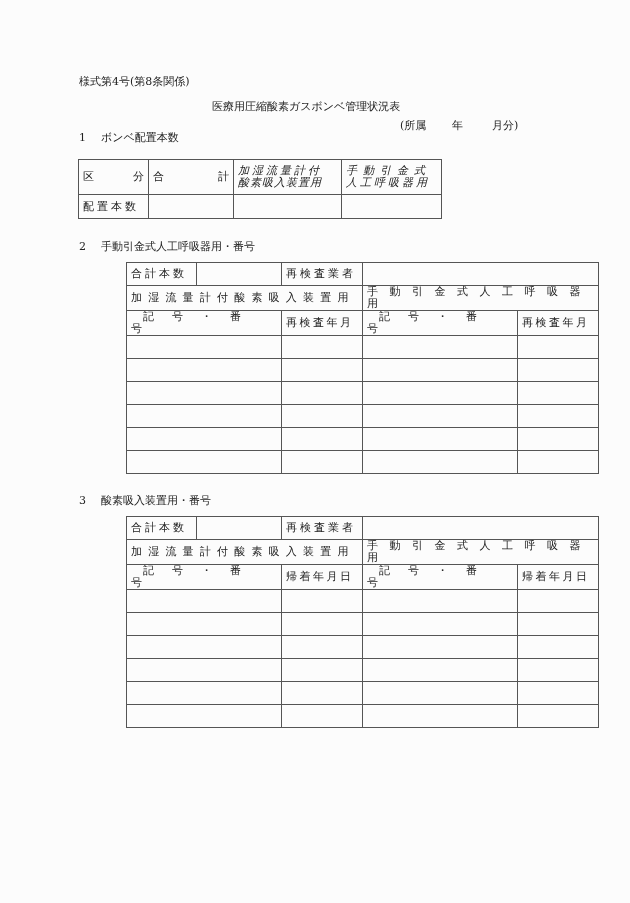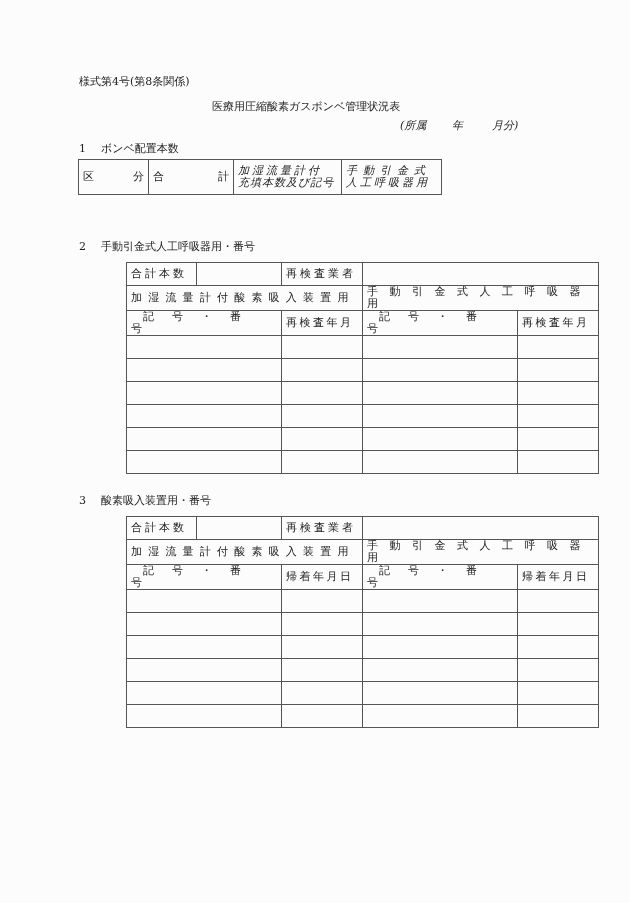--- a/index.html
+++ b/index.html
@@ -4,23 +4,23 @@
   <style>
     html, body { margin: 0; padding: 0; }
     body {
       width: 630px; height: 903px; background: #fcfcfc; position: relative;
       font-family: "DejaVu Serif", "Liberation Serif", serif; color: #222; overflow: hidden;
     }
     .abs { position: absolute; white-space: nowrap; }
     .t { font-size: 11px; line-height: 13px; }
     .form-no { left: 79px; top: 75px; }
     .doc-title { left: 212px; top: 100px; }
-    .period { left: 400px; top: 119px; font-style: italic; }
+    .period { left: 400px; top: 119px; }
     .period span { display: inline-block; }
-    .sec { left: 79px; top: 142px; }
+    .sec { left: 79px; top: 131px; }
     .sec2 { top: 240px; }
     .sec3 { top: 494px; }
     .sec .num { display: inline-block; width: 22px; }
 
     table { border-collapse: collapse; position: absolute; table-layout: fixed; }
     td { border: 1px solid #555; padding: 0 4px; font-size: 11px; line-height: 12px; color: #222; overflow: hidden; }
 
     
     .tbl1 { left: 78px; top: 159px; width: 363px; }
     .tbl1 tr.h { height: 35px; }
@@ -61,26 +61,32 @@
           </div>
         </td>
     <td>
           <div class="just">
             <span>合</span>
             <span>計</span>
           </div>
         </td>
     <td>
           <div class="stack">加湿流量計付</div>
-          <div class="stack" style="letter-spacing:1px">充填本数及び記号</div>
+          <div class="stack" style="letter-spacing:1px">酸素吸入装置用</div>
         </td>
     <td>
           <div class="stack" style="letter-spacing:6px">手動引金式</div>
           <div class="stack" style="letter-spacing:3px">人工呼吸器用</div>
         </td>
+  </tr>
+  <tr class="b">
+    <td><span style="letter-spacing:3px">配置本数</span></td>
+    <td></td>
+    <td></td>
+    <td></td>
   </tr>
 </tbody>
   </table>
 
 <div class="abs t sec sec2">
   <span class="num">2</span><span>手動引金式人工呼吸器用・番号</span>
 </div>
 <table class="tbl2" style="top:262px">
   <colgroup>
       <col style="width:70px">

